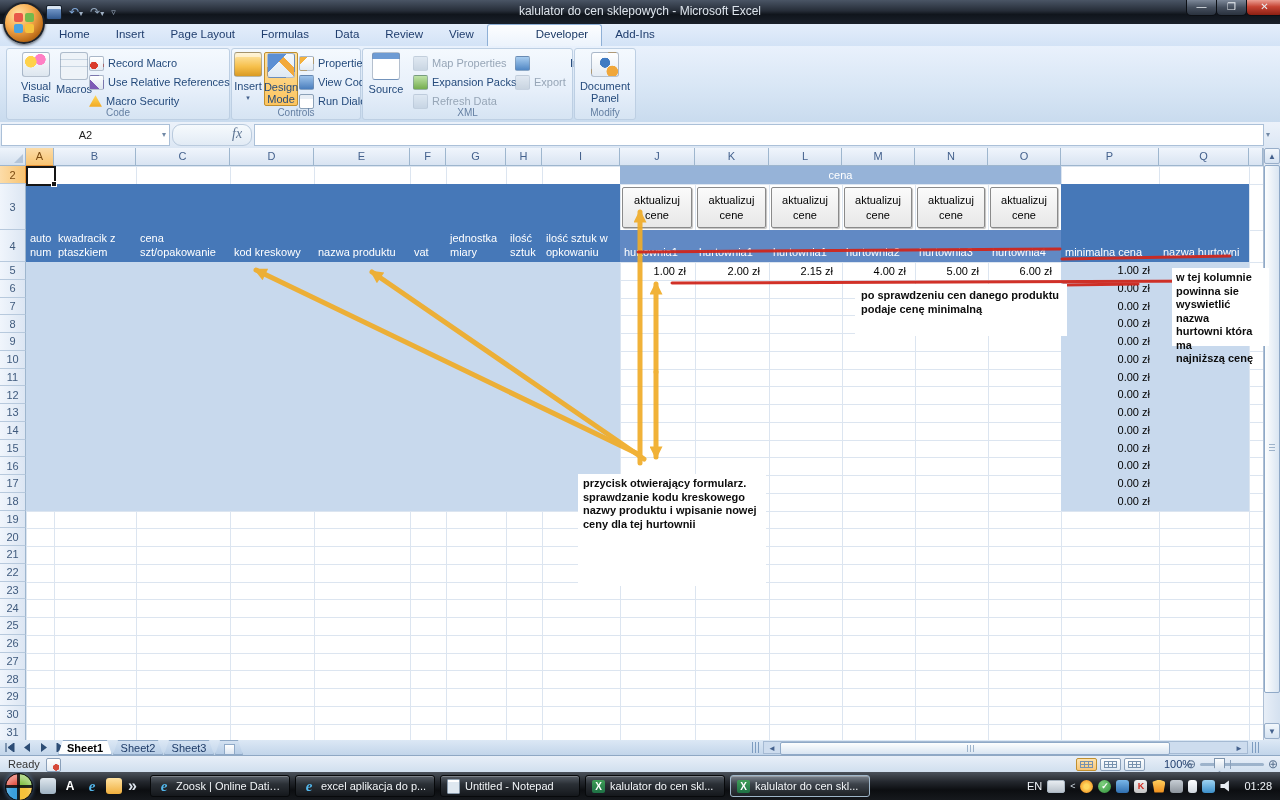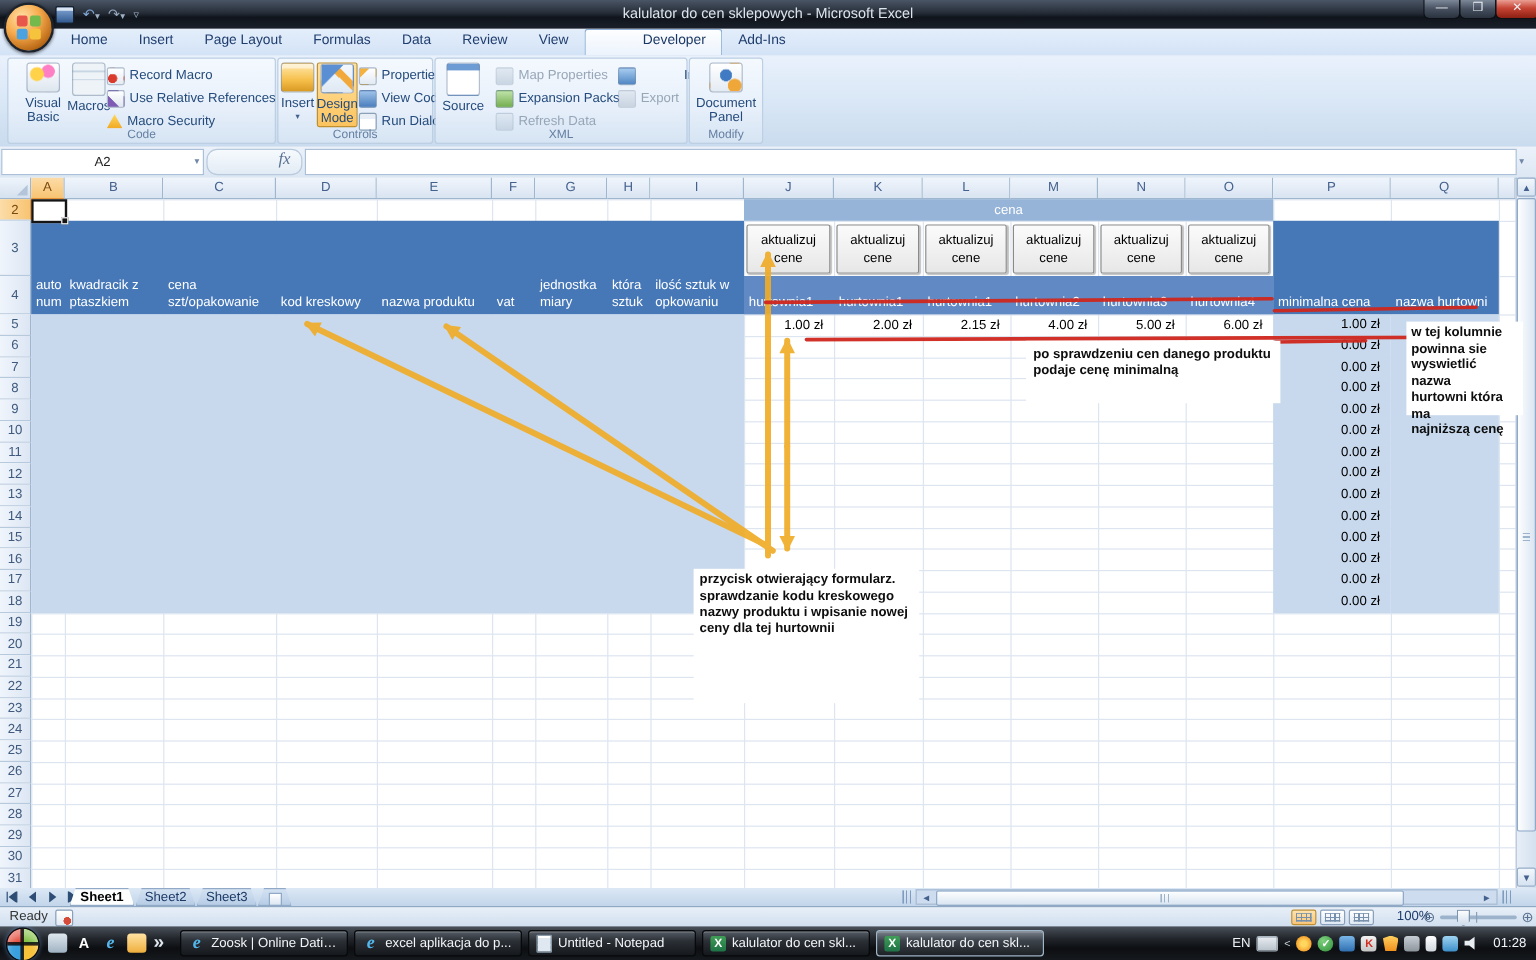--- a/index.html
+++ b/index.html
@@ -436,21 +436,21 @@
 num</div>
     <div class="hdrtext" style="left: 55px; top: 36px; width: 96px; height: 78px; z-index: 3;">kwadracik z
 ptaszkiem</div>
     <div class="hdrtext" style="left: 137px; top: 36px; width: 108px; height: 78px; z-index: 3;">cena
 szt/opakowanie</div>
     <div class="hdrtext" style="left: 231px; top: 36px; width: 98px; height: 78px; z-index: 3;">kod kreskowy</div>
     <div class="hdrtext" style="left: 315px; top: 36px; width: 110px; height: 78px; z-index: 3;">nazwa produktu</div>
     <div class="hdrtext" style="left: 411px; top: 36px; width: 50px; height: 78px; z-index: 3;">vat</div>
     <div class="hdrtext" style="left: 447px; top: 36px; width: 74px; height: 78px; z-index: 3;">jednostka
 miary</div>
-    <div class="hdrtext" style="left: 507px; top: 36px; width: 50px; height: 78px; z-index: 3;">która
+    <div class="hdrtext" style="left: 507px; top: 36px; width: 50px; height: 78px; z-index: 3;">ilość
 sztuk</div>
     <div class="hdrtext" style="left: 543px; top: 36px; width: 92px; height: 78px; z-index: 3;">ilość sztuk w
 opkowaniu</div>
     <div class="hdrtext" style="left: 621px; top: 82px; width: 85px; height: 32px; z-index: 3;">hurtownia1</div>
     <div class="hdrtext" style="left: 696px; top: 82px; width: 84px; height: 32px; z-index: 3;">hurtownia1</div>
     <div class="hdrtext" style="left: 770px; top: 82px; width: 83px; height: 32px; z-index: 3;">hurtownia1</div>
     <div class="hdrtext" style="left: 843px; top: 82px; width: 83px; height: 32px; z-index: 3;">hurtownia2</div>
     <div class="hdrtext" style="left: 916px; top: 82px; width: 83px; height: 32px; z-index: 3;">hurtownia3</div>
     <div class="hdrtext" style="left: 989px; top: 82px; width: 83px; height: 32px; z-index: 3;">hurtownia4</div>
     <div class="hdrtext" style="left: 1160px; top: 36px; width: 96px; height: 78px; z-index: 3;">nazwa hurtowni</div>

